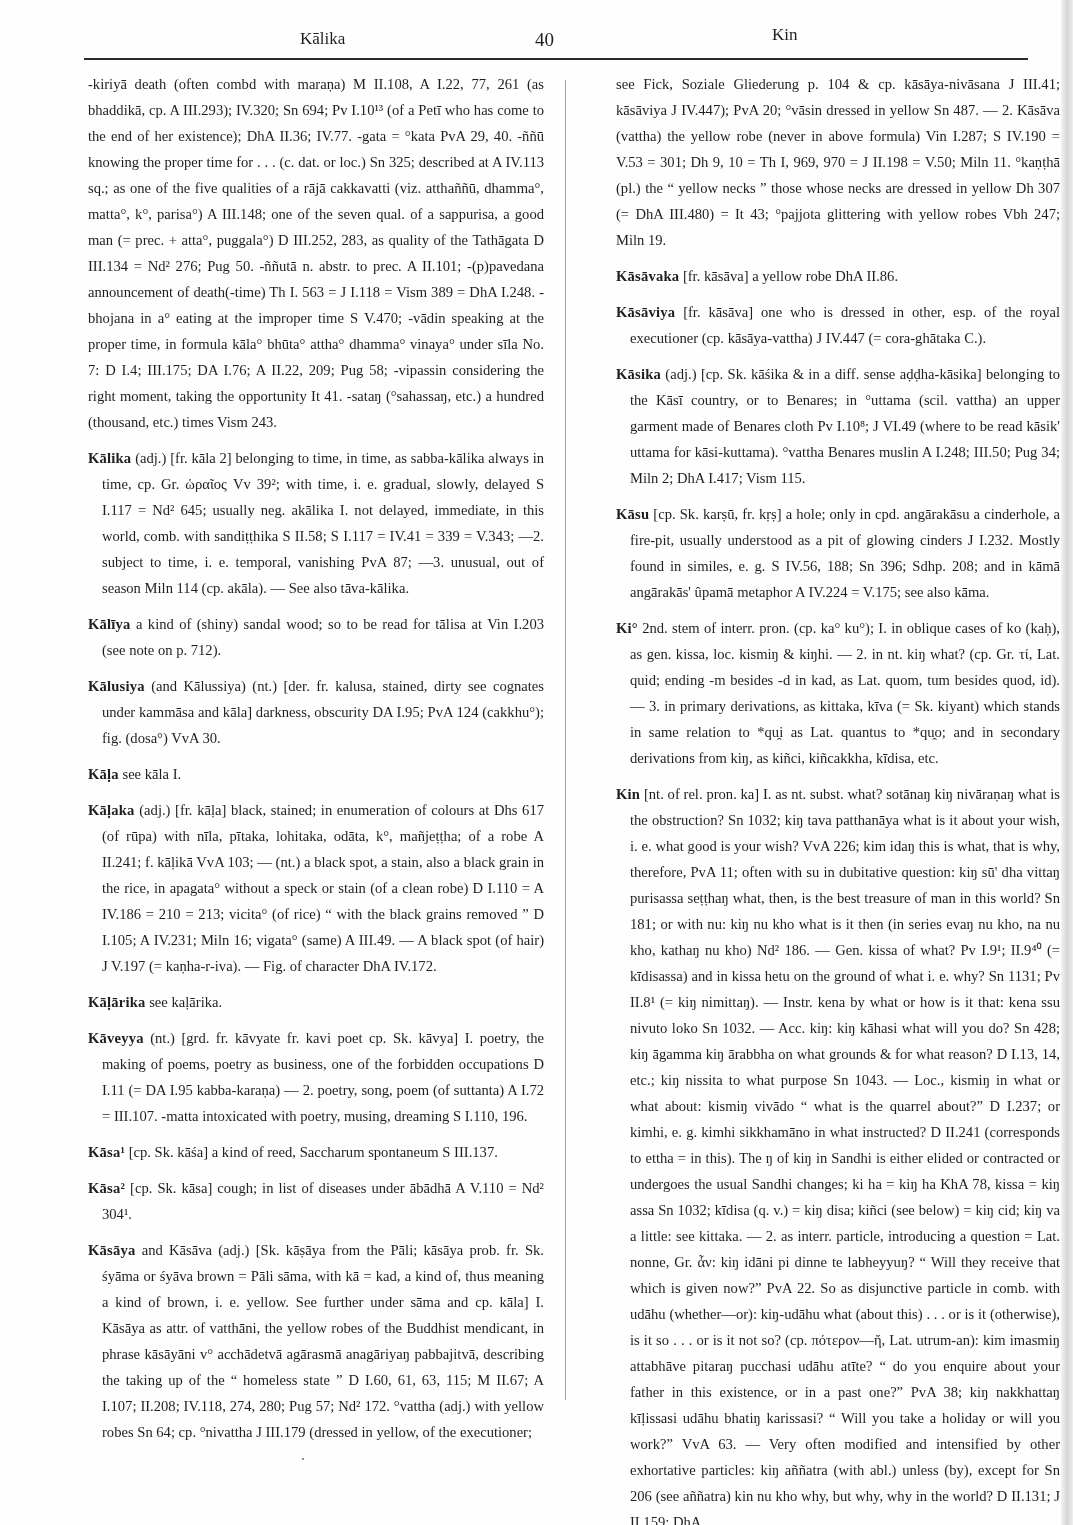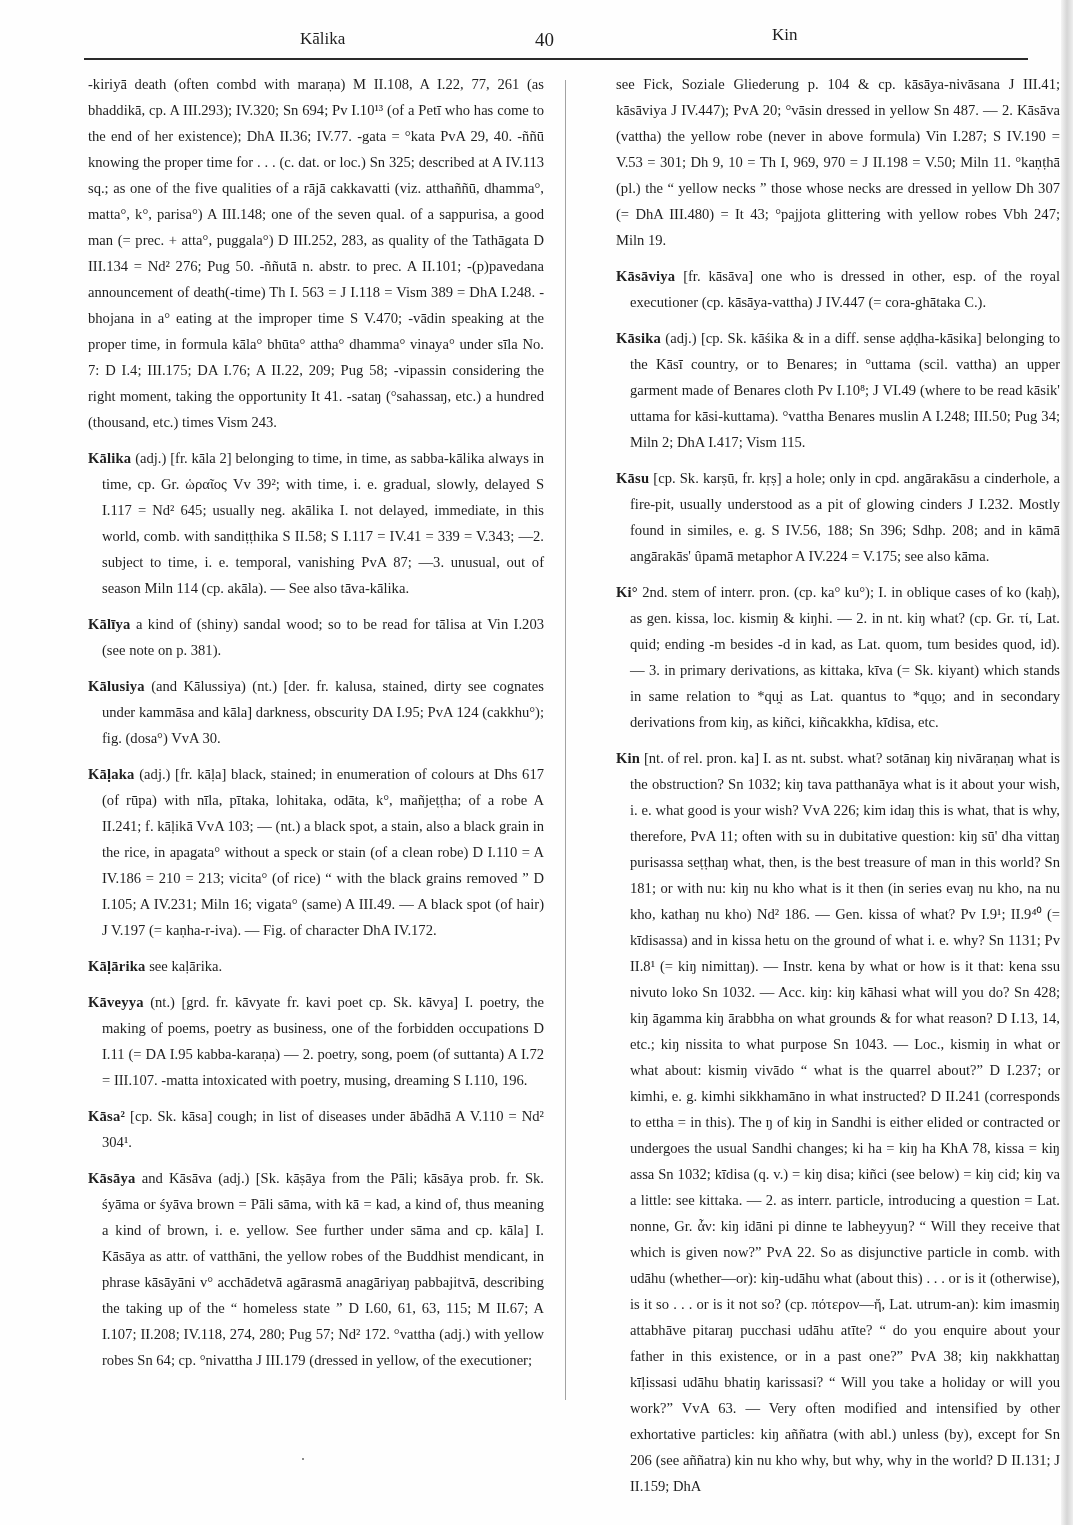--- a/index.html
+++ b/index.html
@@ -38,31 +38,34 @@
   <span class="hw-left">Kālika</span>
   <span class="pg">40</span>
   <span class="hw-right">Kin</span>
 </div>
 <div class="rule"></div>
 <div class="colsep"></div>
 
 <div class="col left">
   <p class="entry cont"><span>-kiriyā death (often combd with maraṇa) M II.108, A I.22, 77, 261 (as bhaddikā, cp. A III.293); IV.320; Sn 694; Pv I.10¹³ (of a Petī who has come to the end of her existence); DhA II.36; IV.77. -gata = °kata PvA 29, 40. -ññū knowing the proper time for . . . (c. dat. or loc.) Sn 325; described at A IV.113 sq.; as one of the five qualities of a rājā cakkavatti (viz. atthaññū, dhamma°, matta°, k°, parisa°) A III.148; one of the seven qual. of a sappurisa, a good man (= prec. + atta°, puggala°) D III.252, 283, as quality of the Tathāgata D III.134 = Nd² 276; Pug 50. -ññutā n. abstr. to prec. A II.101; -(p)pavedana announcement of death(-time) Th I. 563 = J I.118 = Vism 389 = DhA I.248. -bhojana in a° eating at the improper time S V.470; -vādin speaking at the proper time, in formula kāla° bhūta° attha° dhamma° vinaya° under sīla No. 7: D I.4; III.175; DA I.76; A II.22, 209; Pug 58; -vipassin considering the right moment, taking the opportunity It 41. -sataŋ (°sahassaŋ, etc.) a hundred (thousand, etc.) times Vism 243.</span></p>
   <p class="entry"><span class="hw">Kālika</span><span> (adj.) [fr. kāla 2] belonging to time, in time, as sabba-kālika always in time, cp. Gr. ὡραῖος Vv 39²; with time, i. e. gradual, slowly, delayed S I.117 = Nd² 645; usually neg. akālika I. not delayed, immediate, in this world, comb. with sandiṭṭhika S II.58; S I.117 = IV.41 = 339 = V.343; —2. subject to time, i. e. temporal, vanishing PvA 87; —3. unusual, out of season Miln 114 (cp. akāla). — See also tāva-kālika.</span></p>
-  <p class="entry"><span class="hw">Kālīya</span><span> a kind of (shiny) sandal wood; so to be read for tālisa at Vin I.203 (see note on p. 381).</span></p>
+  <p class="entry"><span class="hw">Kālīya</span><span> a kind of (shiny) sandal wood; so to be read for tālisa at Vin I.203 (see note on p. 712).</span></p>
   <p class="entry"><span class="hw">Kālusiya</span><span> (and Kālussiya) (nt.) [der. fr. kalusa, stained, dirty see cognates under kammāsa and kāla] darkness, obscurity DA I.95; PvA 124 (cakkhu°); fig. (dosa°) VvA 30.</span></p>
+  <p class="entry"><span class="hw">Kāḷa</span><span> see kāla I.</span></p>
   <p class="entry"><span class="hw">Kāḷaka</span><span> (adj.) [fr. kāḷa] black, stained; in enumeration of colours at Dhs 617 (of rūpa) with nīla, pītaka, lohitaka, odāta, k°, mañjeṭṭha; of a robe A II.241; f. kāḷikā VvA 103; — (nt.) a black spot, a stain, also a black grain in the rice, in apagata° without a speck or stain (of a clean robe) D I.110 = A IV.186 = 210 = 213; vicita° (of rice) “ with the black grains removed ” D I.105; A IV.231; Miln 16; vigata° (same) A III.49. — A black spot (of hair) J V.197 (= kaṇha-r-iva). — Fig. of character DhA IV.172.</span></p>
   <p class="entry"><span class="hw">Kāḷārika</span><span> see kaḷārika.</span></p>
   <p class="entry"><span class="hw">Kāveyya</span><span> (nt.) [grd. fr. kāvyate fr. kavi poet cp. Sk. kāvya] I. poetry, the making of poems, poetry as business, one of the forbidden occupations D I.11 (= DA I.95 kabba-karaṇa) — 2. poetry, song, poem (of suttanta) A I.72 = III.107. -matta intoxicated with poetry, musing, dreaming S I.110, 196.</span></p>
+  <p class="entry"><span class="hw">Kāsa¹</span><span> [cp. Sk. kāśa] a kind of reed, Saccharum spontaneum S III.137.</span></p>
   <p class="entry"><span class="hw">Kāsa²</span><span> [cp. Sk. kāsa] cough; in list of diseases under ābādhā A V.110 = Nd² 304¹.</span></p>
   <p class="entry"><span class="hw">Kāsāya</span><span> and Kāsāva (adj.) [Sk. kāṣāya from the Pāli; kāsāya prob. fr. Sk. śyāma or śyāva brown = Pāli sāma, with kā = kad, a kind of, thus meaning a kind of brown, i. e. yellow. See further under sāma and cp. kāla] I. Kāsāya as attr. of vatthāni, the yellow robes of the Buddhist mendicant, in phrase kāsāyāni v° acchādetvā agārasmā anagāriyaŋ pabbajitvā, describing the taking up of the “ homeless state ” D I.60, 61, 63, 115; M II.67; A I.107; II.208; IV.118, 274, 280; Pug 57; Nd² 172. °vattha (adj.) with yellow robes Sn 64; cp. °nivattha J III.179 (dressed in yellow, of the executioner;</span></p>
 </div>
 
 <div class="col right">
   <p class="entry cont"><span>see Fick, Soziale Gliederung p. 104 &amp; cp. kāsāya-nivāsana J III.41; kāsāviya J IV.447); PvA 20; °vāsin dressed in yellow Sn 487. — 2. Kāsāva (vattha) the yellow robe (never in above formula) Vin I.287; S IV.190 = V.53 = 301; Dh 9, 10 = Th I, 969, 970 = J II.198 = V.50; Miln 11. °kaṇṭhā (pl.) the “ yellow necks ” those whose necks are dressed in yellow Dh 307 (= DhA III.480) = It 43; °pajjota glittering with yellow robes Vbh 247; Miln 19.</span></p>
+  <p class="entry"><span class="hw">Kāsāvaka</span><span> [fr. kāsāva] a yellow robe DhA II.86.</span></p>
   <p class="entry"><span class="hw">Kāsāviya</span><span> [fr. kāsāva] one who is dressed in other, esp. of the royal executioner (cp. kāsāya-vattha) J IV.447 (= cora-ghātaka C.).</span></p>
   <p class="entry"><span class="hw">Kāsika</span><span> (adj.) [cp. Sk. kāśika &amp; in a diff. sense aḍḍha-kāsika] belonging to the Kāsī country, or to Benares; in °uttama (scil. vattha) an upper garment made of Benares cloth Pv I.10⁸; J VI.49 (where to be read kāsik' uttama for kāsi-kuttama). °vattha Benares muslin A I.248; III.50; Pug 34; Miln 2; DhA I.417; Vism 115.</span></p>
   <p class="entry"><span class="hw">Kāsu</span><span> [cp. Sk. karṣū, fr. kṛṣ] a hole; only in cpd. angārakāsu a cinderhole, a fire-pit, usually understood as a pit of glowing cinders J I.232. Mostly found in similes, e. g. S IV.56, 188; Sn 396; Sdhp. 208; and in kāmā angārakās' ûpamā metaphor A IV.224 = V.175; see also kāma.</span></p>
   <p class="entry"><span class="hw">Ki°</span><span> 2nd. stem of interr. pron. (cp. ka° ku°); I. in oblique cases of ko (kaḥ), as gen. kissa, loc. kismiŋ &amp; kiŋhi. — 2. in nt. kiŋ what? (cp. Gr. τί, Lat. quid; ending -m besides -d in kad, as Lat. quom, tum besides quod, id). — 3. in primary derivations, as kittaka, kīva (= Sk. kiyant) which stands in same relation to *qu̯i as Lat. quantus to *qu̯o; and in secondary derivations from kiŋ, as kiñci, kiñcakkha, kīdisa, etc.</span></p>
   <p class="entry"><span class="hw">Kin</span><span> [nt. of rel. pron. ka] I. as nt. subst. what? sotānaŋ kiŋ nivāraṇaŋ what is the obstruction? Sn 1032; kiŋ tava patthanāya what is it about your wish, i. e. what good is your wish? VvA 226; kim idaŋ this is what, that is why, therefore, PvA 11; often with su in dubitative question: kiŋ sū' dha vittaŋ purisassa seṭṭhaŋ what, then, is the best treasure of man in this world? Sn 181; or with nu: kiŋ nu kho what is it then (in series evaŋ nu kho, na nu kho, kathaŋ nu kho) Nd² 186. — Gen. kissa of what? Pv I.9¹; II.9⁴⁰ (= kīdisassa) and in kissa hetu on the ground of what i. e. why? Sn 1131; Pv II.8¹ (= kiŋ nimittaŋ). — Instr. kena by what or how is it that: kena ssu nivuto loko Sn 1032. — Acc. kiŋ: kiŋ kāhasi what will you do? Sn 428; kiŋ āgamma kiŋ ārabbha on what grounds &amp; for what reason? D I.13, 14, etc.; kiŋ nissita to what purpose Sn 1043. — Loc., kismiŋ in what or what about: kismiŋ vivādo “ what is the quarrel about?” D I.237; or kimhi, e. g. kimhi sikkhamāno in what instructed? D II.241 (corresponds to ettha = in this). The ŋ of kiŋ in Sandhi is either elided or contracted or undergoes the usual Sandhi changes; ki ha = kiŋ ha KhA 78, kissa = kiŋ assa Sn 1032; kīdisa (q. v.) = kiŋ disa; kiñci (see below) = kiŋ cid; kiŋ va a little: see kittaka. — 2. as interr. particle, introducing a question = Lat. nonne, Gr. ἆν: kiŋ idāni pi dinne te labheyyuŋ? “ Will they receive that which is given now?” PvA 22. So as disjunctive particle in comb. with udāhu (whether—or): kiŋ-udāhu what (about this) . . . or is it (otherwise), is it so . . . or is it not so? (cp. πότερον—ἤ, Lat. utrum-an): kim imasmiŋ attabhāve pitaraŋ pucchasi udāhu atīte? “ do you enquire about your father in this existence, or in a past one?” PvA 38; kiŋ nakkhattaŋ kīḷissasi udāhu bhatiŋ karissasi? “ Will you take a holiday or will you work?” VvA 63. — Very often modified and intensified by other exhortative particles: kiŋ aññatra (with abl.) unless (by), except for Sn 206 (see aññatra) kin nu kho why, but why, why in the world? D II.131; J II.159; DhA</span></p>
 </div>
 
 <div class="dot"></div>
 
 </body></html>

